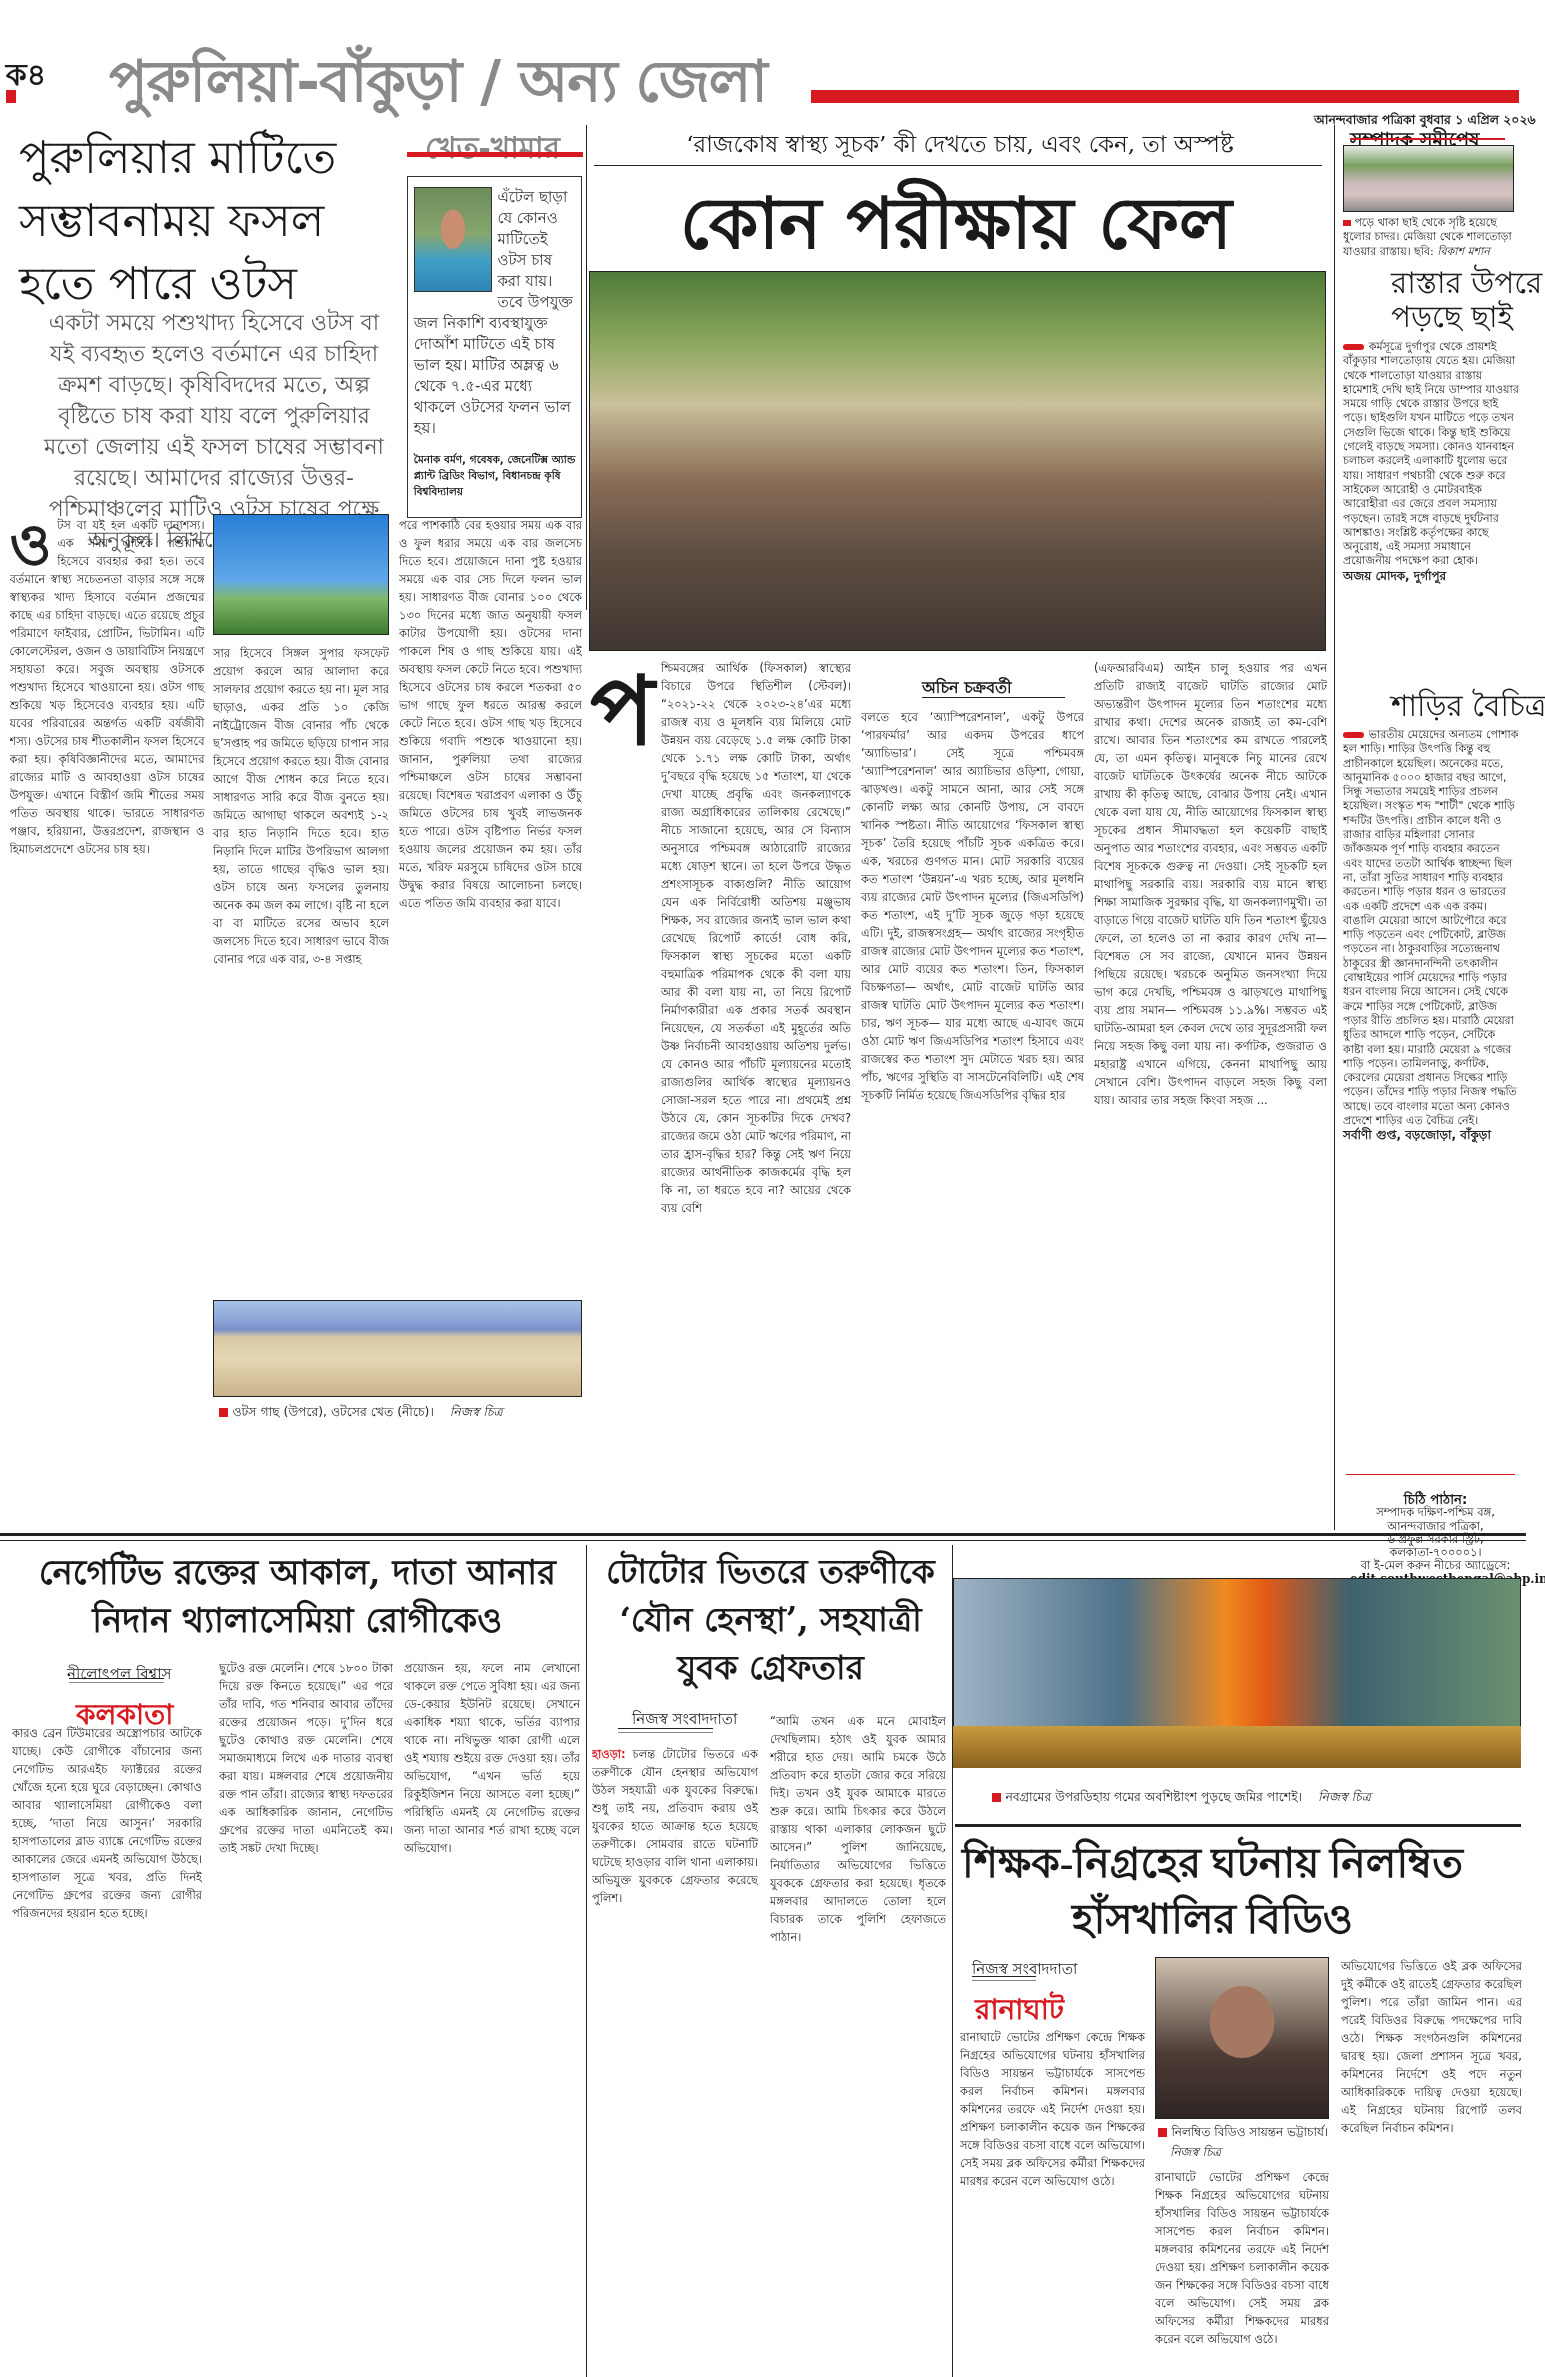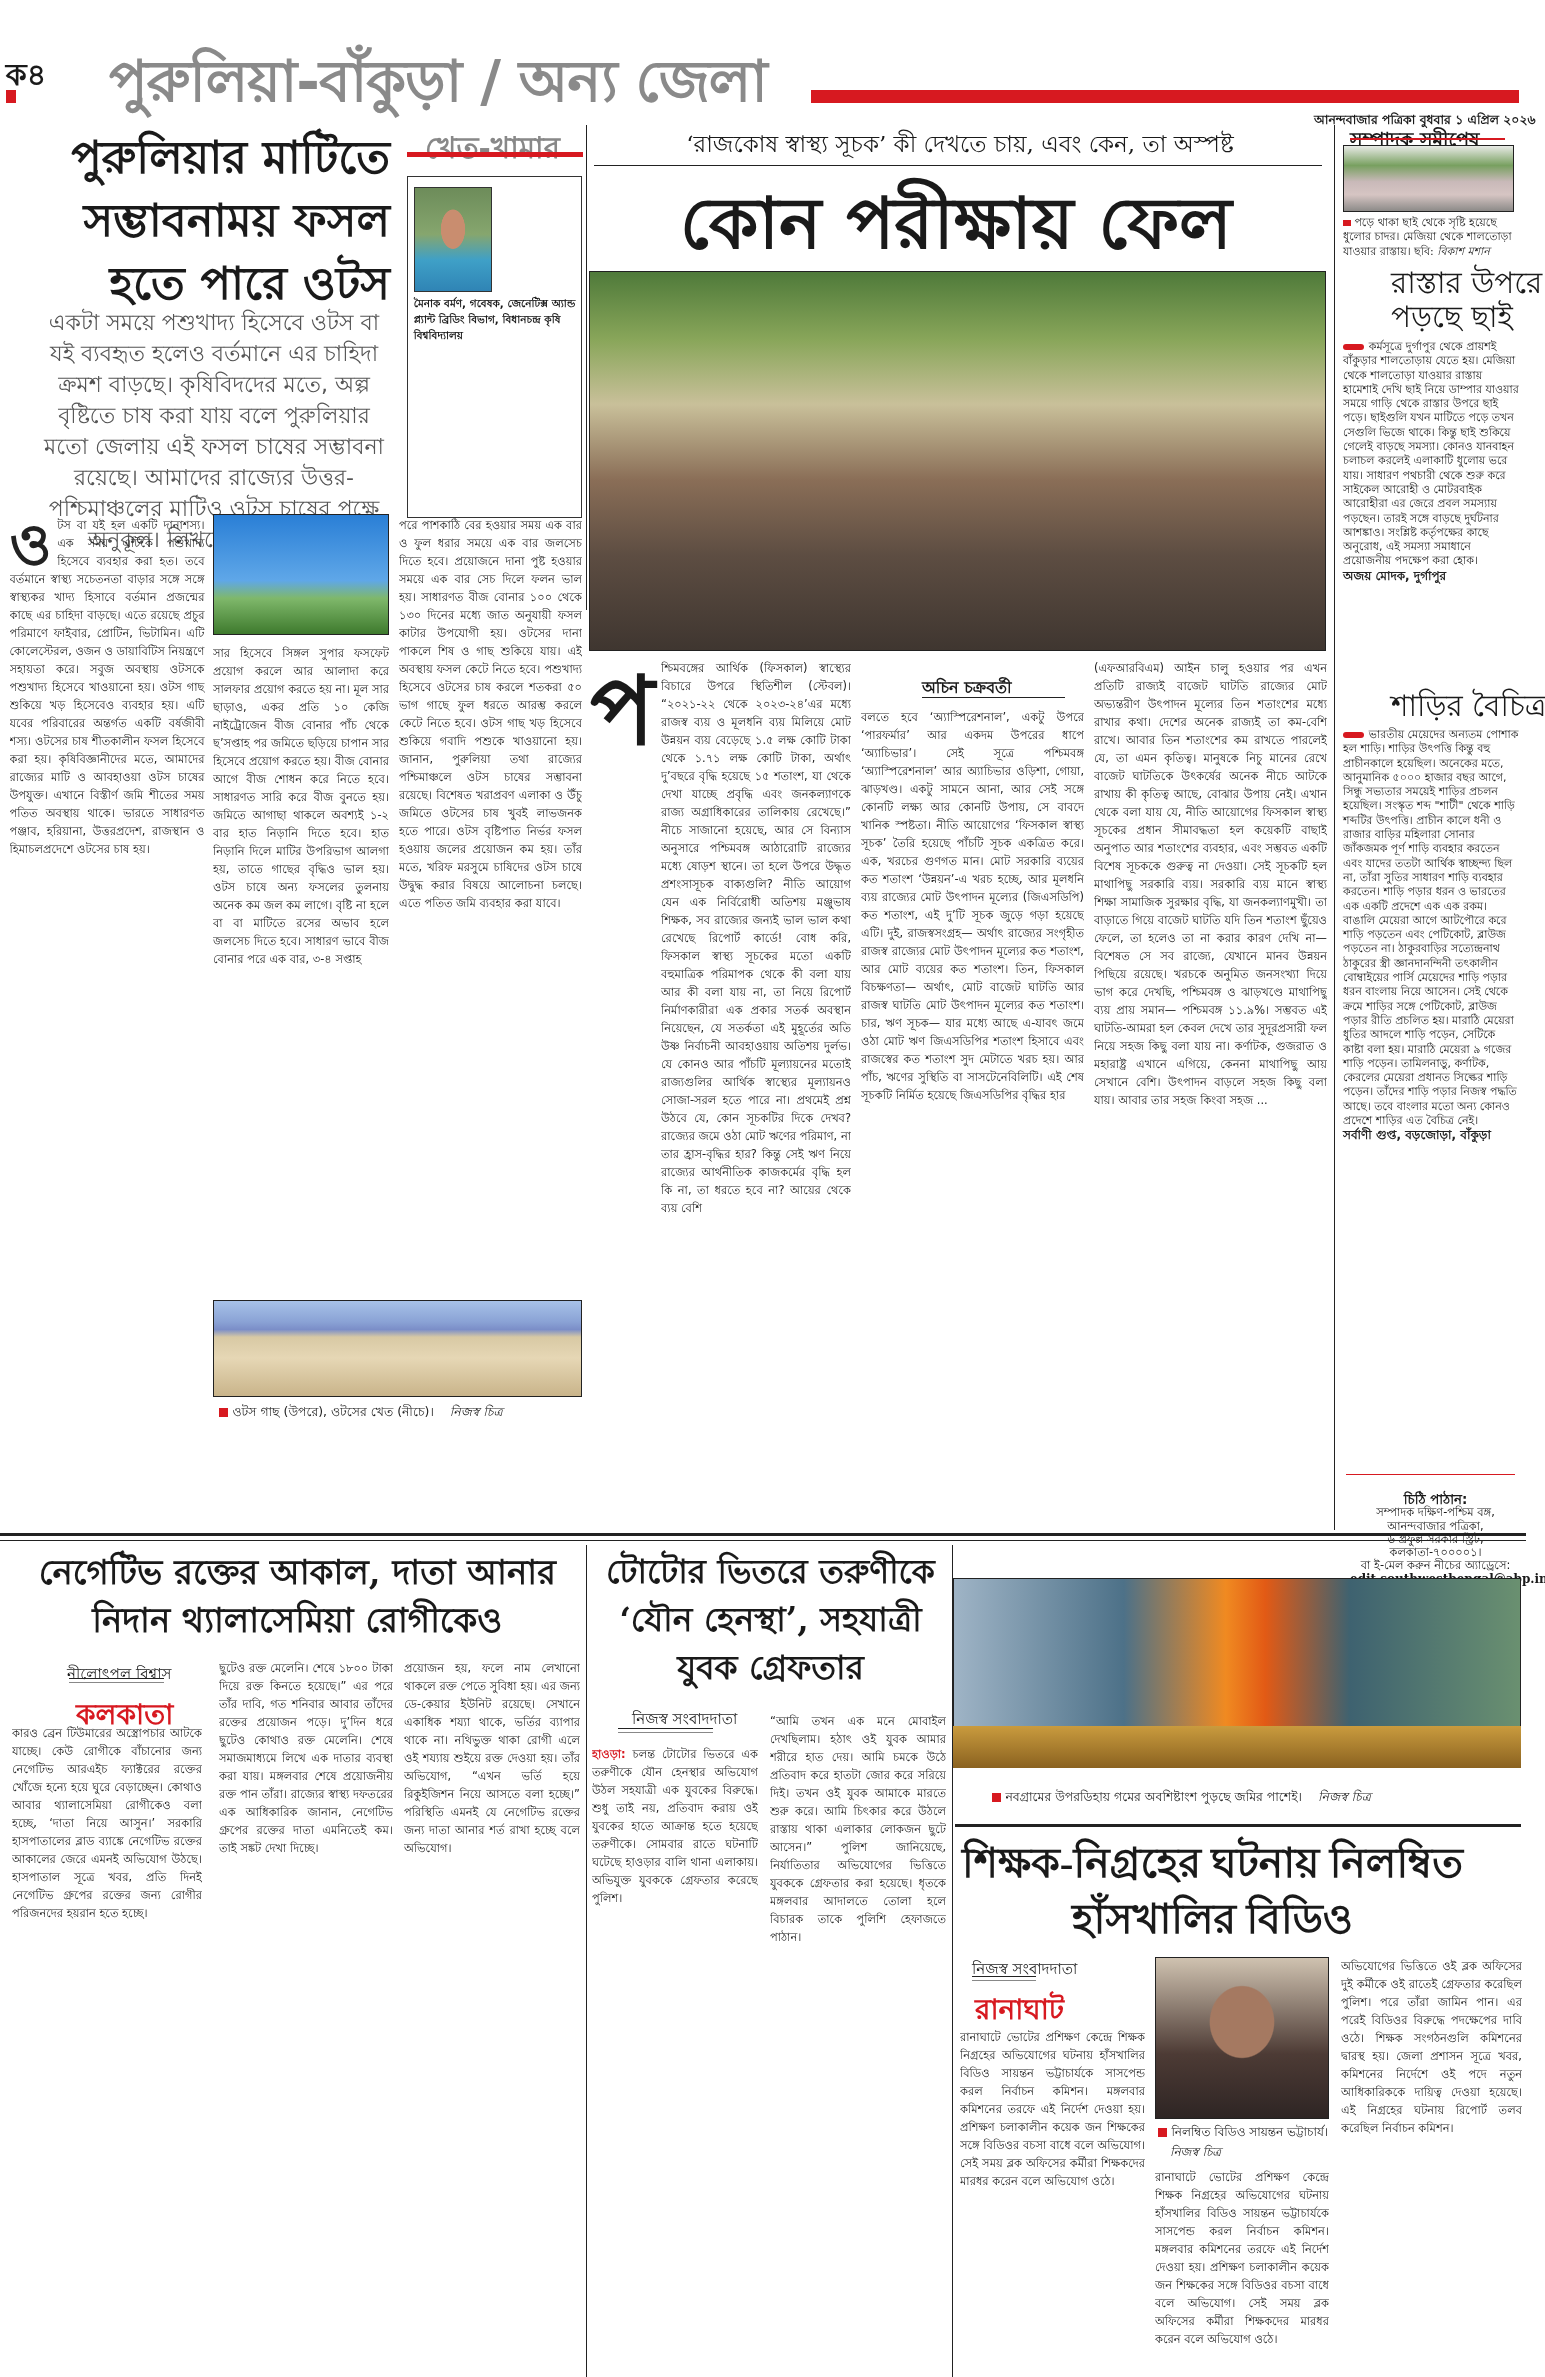--- a/index.html
+++ b/index.html
@@ -12,21 +12,21 @@
   .page-no { left: 5.7px; top: 51px; font-size: 30px; font-weight: bold; }
   .red-bar { background: #d71920; height: 13.3px; }
   .section-title { left: 109px; top: 38px; font-size: 57px; font-weight: bold; color: #8a8a8a; letter-spacing: -1px; white-space: nowrap; }
   .dateline { right: 9.5px; top: 71px; font-size: 12.4px; font-weight: bold; margin-top: 40px; }
 
   .vrule { background: #222; width: 1.4px; }
   .hrule { background: #222; height: 2.9px; }
   .hrule-thin { background: #222; height: 1.4px; }
 
   
-  .a1-head { left: 19px; top: 126px; width: 371px; font-size: 45px; font-weight: bold; line-height: 63px; text-align: right; }
+  .a1-head { left: 19px; top: 126px; width: 371px; font-size: 45px; font-weight: normal; line-height: 63px; text-align: left; }
   .a1-deck { left: 38px; top: 307px; width: 352px; font-size: 22px; line-height: 31px; text-align: center; color: #555; }
   .a1-deck b { color: #111; }
   .khet-title { left: 402px; top: 125px; width: 181px; font-size: 29.5px; color: #888; text-align: center; font-weight: bold; }
   .khet-box { left: 407px; top: 176px; width: 175px; height: 342px; border: 1px solid #333; padding: 9.5px 5.7px; }
   .khet-photo { width: 78px; height: 105px; float: left; margin: 0 5.7px 3.8px 0; border: 1px solid #333;
     background: radial-gradient(ellipse at 50% 40%, #c98d6f 0 22%, transparent 23%), linear-gradient(180deg,#6d8c5a 0%, #86a66e 45%, #3fa0c7 70%, #2f84b5 100%); }
   .khet-text { font-size: 15px; line-height: 21px; color: #333; }
   .khet-credit { font-size: 10.5px; line-height: 16px; font-weight: bold; margin-top: 12.4px; clear: both; }
 
   .col-text { font-size: 11.4px; line-height: 18px; text-align: justify; color: #222; overflow: hidden; }
@@ -85,20 +85,21 @@
 <div class="abs a1-head serif">পুরুলিয়ার মাটিতে সম্ভাবনাময় ফসল হতে পারে ওটস</div>
 <div class="abs a1-deck">
   <span>একটা সময়ে পশুখাদ্য হিসেবে ওটস বা যই ব্যবহৃত হলেও বর্তমানে এর চাহিদা ক্রমশ বাড়ছে। কৃষিবিদদের মতে, অল্প বৃষ্টিতে চাষ করা যায় বলে পুরুলিয়ার মতো জেলায় এই ফসল চাষের সম্ভাবনা রয়েছে। আমাদের রাজ্যের উত্তর-পশ্চিমাঞ্চলের মাটিও ওটস চাষের পক্ষে অনুকূল। লিখছেন</span>
   <b>সঙ্গীত নাগ</b>
 </div>
 
 <div class="abs khet-title serif">খেত-খামার</div>
 <div class="abs red-bar" style="left:407px;top:152px;width:176px;height:4.8px;"></div>
 <div class="abs khet-box">
   <div class="khet-photo"></div>
+  <div class="khet-text">এঁটেল ছাড়া যে কোনও মাটিতেই ওটস চাষ করা যায়। তবে উপযুক্ত জল নিকাশি ব্যবস্থাযুক্ত দোআঁশ মাটিতে এই চাষ ভাল হয়। মাটির অম্লত্ব ৬ থেকে ৭.৫-এর মধ্যে থাকলে ওটসের ফলন ভাল হয়।</div>
   <div class="khet-credit">মৈনাক বর্মণ, গবেষক, জেনেটিক্স অ্যান্ড প্ল্যান্ট ব্রিডিং বিভাগ, বিধানচন্দ্র কৃষি বিশ্ববিদ্যালয়</div>
 </div>
 
 <div class="abs col-text" style="left:9.5px;top:516px;width:195px;height:899px;">
   <span class="dropcap serif">ও</span>
   <span>টস বা যই হল একটি দানাশস্য। এক সময় এটিকে পশুখাদ্য হিসেবে ব্যবহার করা হত। তবে বর্তমানে স্বাস্থ্য সচেতনতা বাড়ার সঙ্গে সঙ্গে স্বাস্থ্যকর খাদ্য হিসাবে বর্তমান প্রজন্মের কাছে এর চাহিদা বাড়ছে। এতে রয়েছে প্রচুর পরিমাণে ফাইবার, প্রোটিন, ভিটামিন। এটি কোলেস্টেরল, ওজন ও ডায়াবিটিস নিয়ন্ত্রণে সহায়তা করে। সবুজ অবস্থায় ওটসকে পশুখাদ্য হিসেবে খাওয়ানো হয়। ওটস গাছ শুকিয়ে খড় হিসেবেও ব্যবহার হয়। এটি যবের পরিবারের অন্তর্গত একটি বর্ষজীবী শস্য। ওটসের চাষ শীতকালীন ফসল হিসেবে করা হয়। কৃষিবিজ্ঞানীদের মতে, আমাদের রাজ্যের মাটি ও আবহাওয়া ওটস চাষের উপযুক্ত। এখানে বিস্তীর্ণ জমি শীতের সময় পতিত অবস্থায় থাকে। ভারতে সাধারণত পঞ্জাব, হরিয়ানা, উত্তরপ্রদেশ, রাজস্থান ও হিমাচলপ্রদেশে ওটসের চাষ হয়।</span>
 </div>
 <div class="abs photo oats-photo" style="left:213px;top:514px;width:176px;height:121px;"></div>
 <div class="abs col-text" style="left:213px;top:644px;width:176px;height:554px;">সার হিসেবে সিঙ্গল সুপার ফসফেট প্রয়োগ করলে আর আলাদা করে সালফার প্রয়োগ করতে হয় না। মূল সার ছাড়াও, একর প্রতি ১০ কেজি নাইট্রোজেন বীজ বোনার পাঁচ থেকে ছ’সপ্তাহ পর জমিতে ছড়িয়ে চাপান সার হিসেবে প্রয়োগ করতে হয়। বীজ বোনার আগে বীজ শোধন করে নিতে হবে। সাধারণত সারি করে বীজ বুনতে হয়। জমিতে আগাছা থাকলে অবশ্যই ১-২ বার হাত নিড়ানি দিতে হবে। হাত নিড়ানি দিলে মাটির উপরিভাগ আলগা হয়, তাতে গাছের বৃদ্ধিও ভাল হয়। ওটস চাষে অন্য ফসলের তুলনায় অনেক কম জল কম লাগে। বৃষ্টি না হলে বা বা মাটিতে রসের অভাব হলে জলসেচ দিতে হবে। সাধারণ ভাবে বীজ বোনার পরে এক বার, ৩-৪ সপ্তাহ</div>
 <div class="abs col-text" style="left:399px;top:516px;width:183px;height:682px;">পরে পাশকাঠি বের হওয়ার সময় এক বার ও ফুল ধরার সময়ে এক বার জলসেচ দিতে হবে। প্রয়োজনে দানা পুষ্ট হওয়ার সময়ে এক বার সেচ দিলে ফলন ভাল হয়। সাধারণত বীজ বোনার ১০০ থেকে ১৩০ দিনের মধ্যে জাত অনুযায়ী ফসল কাটার উপযোগী হয়। ওটসের দানা পাকলে শিষ ও গাছ শুকিয়ে যায়। এই অবস্থায় ফসল কেটে নিতে হবে। পশুখাদ্য হিসেবে ওটসের চাষ করলে শতকরা ৫০ ভাগ গাছে ফুল ধরতে আরম্ভ করলে কেটে নিতে হবে। ওটস গাছ খড় হিসেবে শুকিয়ে গবাদি পশুকে খাওয়ানো হয়। জানান, পুরুলিয়া তথা রাজ্যের পশ্চিমাঞ্চলে ওটস চাষের সম্ভাবনা রয়েছে। বিশেষত খরাপ্রবণ এলাকা ও উঁচু জমিতে ওটসের চাষ খুবই লাভজনক হতে পারে। ওটস বৃষ্টিপাত নির্ভর ফসল হওয়ায় জলের প্রয়োজন কম হয়। তাঁর মতে, খরিফ মরসুমে চাষিদের ওটস চাষে উদ্বুদ্ধ করার বিষয়ে আলোচনা চলছে। এতে পতিত জমি ব্যবহার করা যাবে।</div>

